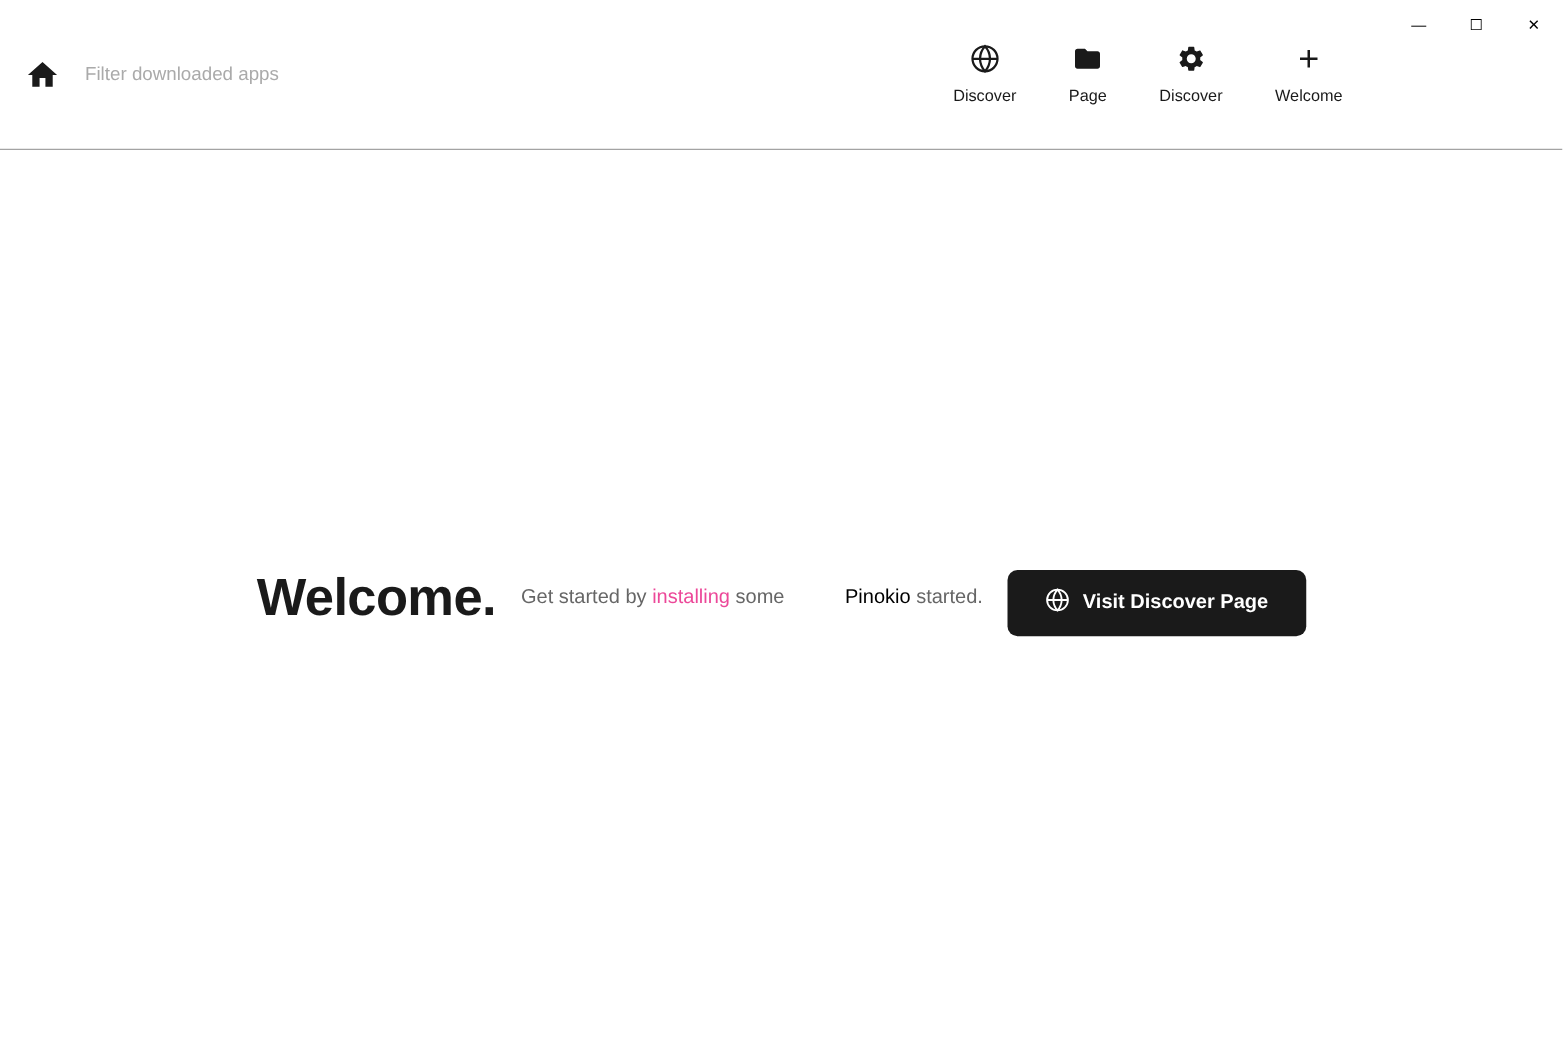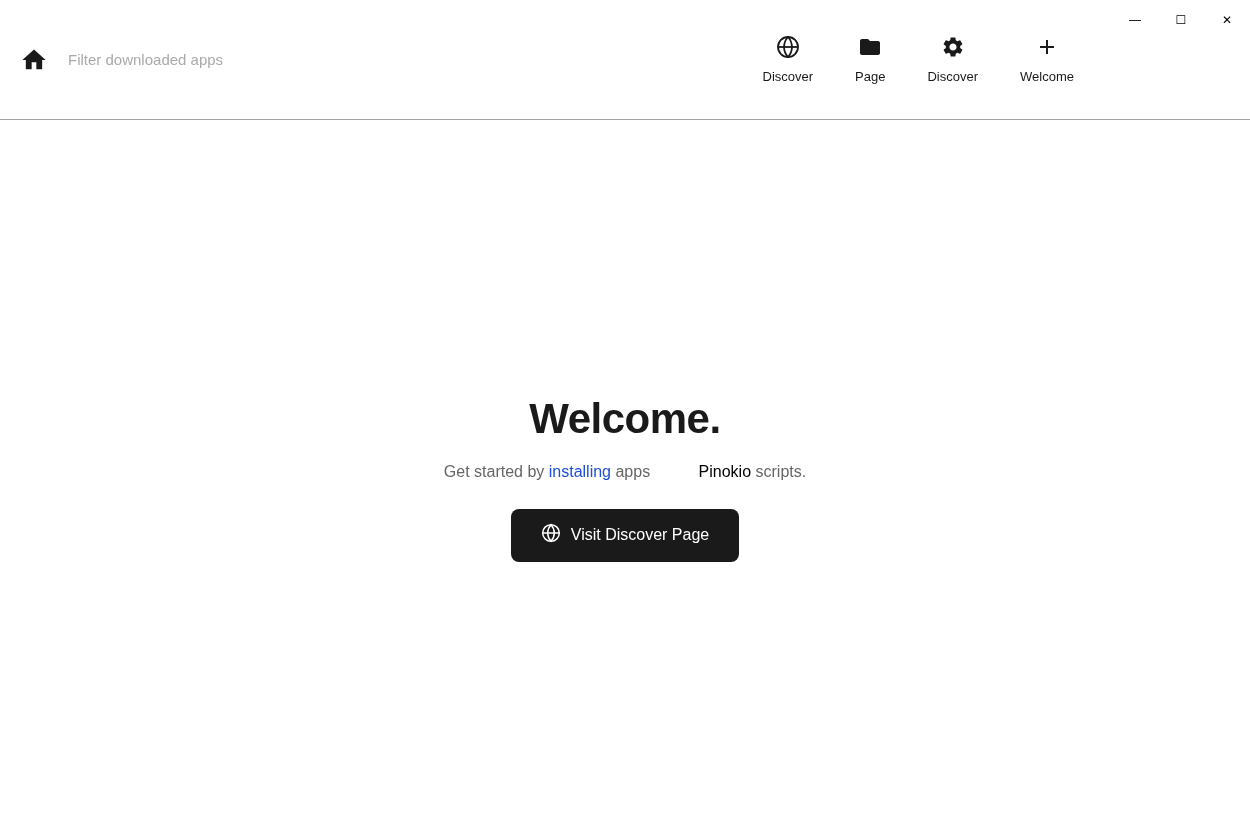--- a/index.html
+++ b/index.html
@@ -111,21 +111,21 @@
     }
 
     
     .main-content {
       position: absolute;
       top: 120px;
       left: 0;
       right: 0;
       bottom: 0;
       display: flex;
-      flex-direction: column;
+      flex-direction: row;
       align-items: center;
       justify-content: center;
       gap: 20px;
     }
 
     .welcome-title {
       font-size: 42px;
       font-weight: 700;
       color: #1a1a1a;
       letter-spacing: -0.5px;
@@ -140,21 +140,21 @@
     .discover-btn {
       display: flex;
       align-items: center;
       gap: 10px;
       background: #1a1a1a;
       color: #ffffff;
       border: none;
       border-radius: 8px;
       padding: 14px 30px;
       font-size: 16px;
-      font-weight: 400;
+      font-weight: 700;
       cursor: pointer;
       margin-top: 8px;
     }
 
     .discover-btn-icon {
       font-size: 18px;
     }
 
     
     .svg-icon {
@@ -231,21 +231,21 @@
       <span class="nav-label">Welcome</span>
     </div>
 
   </nav>
 </header>
 
 <main class="main-content">
   <h1 class="welcome-title">Welcome.</h1>
 
   <p class="welcome-subtitle">
-    <span>Get started by </span><span style="color:#1d4ed8;">installing</span><span> apps </span><span style="color:#000000;margin-left:44px;">Pinokio</span><span> scripts.</span>
+    <span>Get started by </span><span style="color:#ec4899;">installing</span><span> some </span><span style="color:#000000;margin-left:44px;">Pinokio</span><span> started.</span>
   </p>
 
   <button class="discover-btn">
     <span class="discover-btn-icon">
       <svg width="20" height="20" viewBox="0 0 24 24" fill="none" stroke="#ffffff" stroke-width="1.8" xmlns="http://www.w3.org/2000/svg">
         <circle cx="12" cy="12" r="10"></circle>
         <line x1="2" y1="12" x2="22" y2="12"></line>
         <path d="M12 2a15.3 15.3 0 0 1 4 10 15.3 15.3 0 0 1-4 10 15.3 15.3 0 0 1-4-10 15.3 15.3 0 0 1 4-10z"></path>
       </svg>
     </span>

